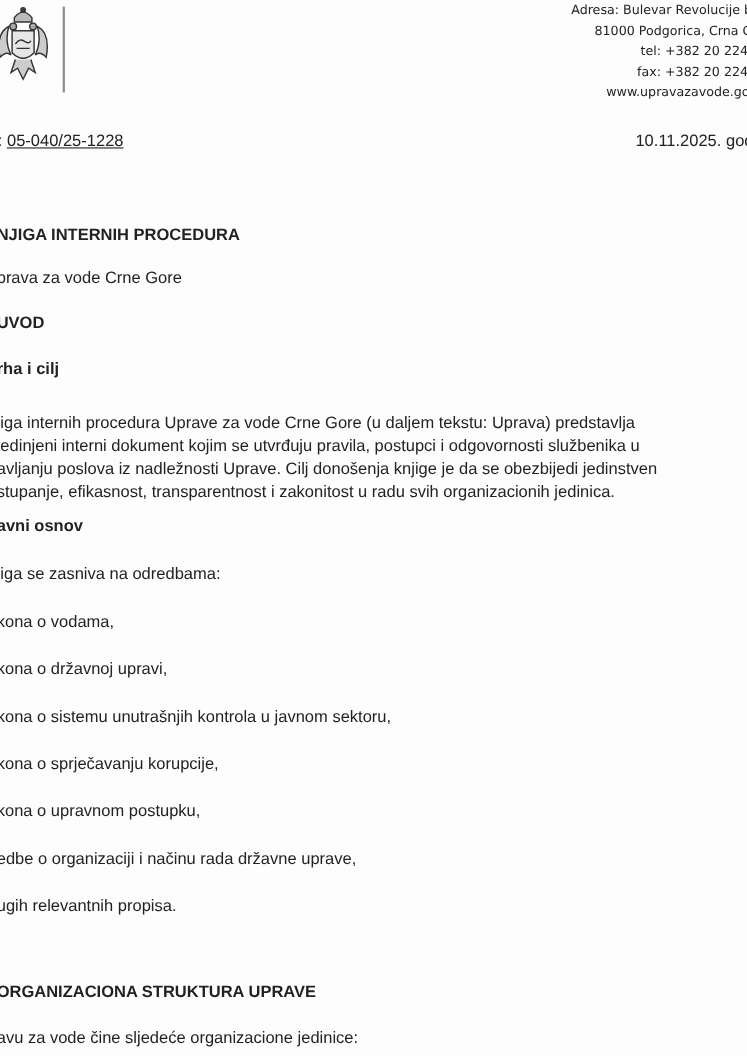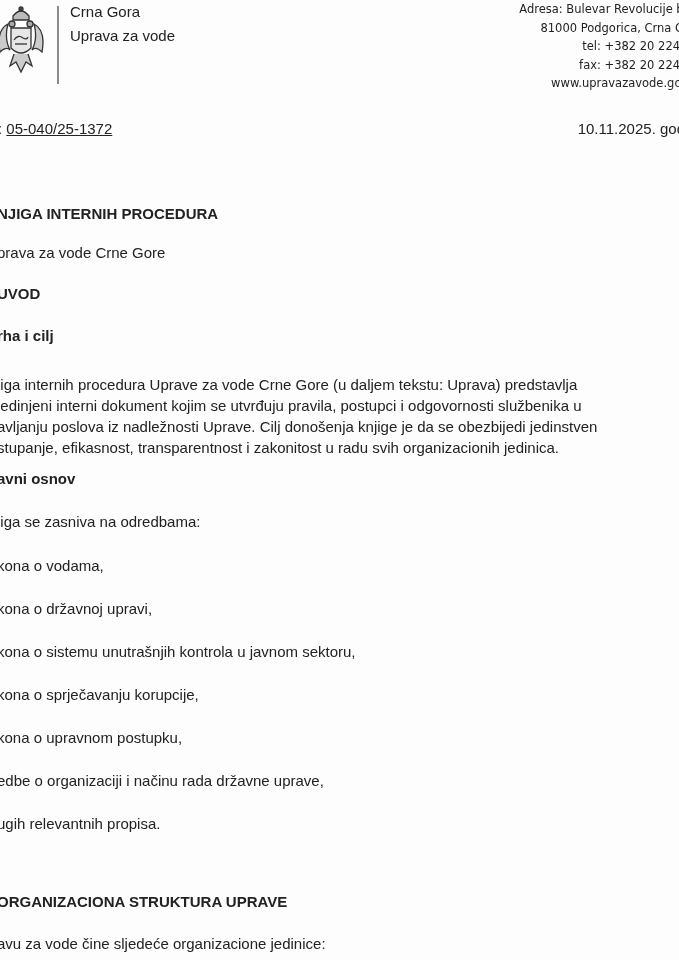--- a/index.html
+++ b/index.html
@@ -101,36 +101,32 @@
 
       <path d="M15 24 L35 24 L35 44 Q25 54 15 44 Z" fill="#e6e6e6"></path>
       <path d="M18 36 Q22 30 27 34 Q31 36 32 33"></path>
       <path d="M19 40 L31 40"></path>
 
       <path d="M18 50 L14 62 L20 58 L25 68 L30 58 L36 62 L32 50" fill="#ccc"></path>
     </g>
   </svg>
   <div class="vrule"></div>
 
-  <div class="org">
-    <div>Crna Gora</div>
-    <div>Uprava za vode</div>
-  </div>
 
   <div class="contact">
     <div>Adresa: Bulevar Revolucije br.</div>
     <div>81000 Podgorica, Crna Go</div>
     <div>tel: +382 20 224 5</div>
     <div>fax: +382 20 224 5</div>
     <div>www.upravazavode.gov.</div>
   </div>
 
   <div class="ref">
     <span>:</span>
-    <span class="num">05-040/25-1372</span>
+    <span class="num">05-040/25-1228</span>
   </div>
   <div class="date">10.11.2025. god</div>
 
   <div class="line bold" style="left:-3px; top:205px;">NJIGA INTERNIH PROCEDURA</div>
   <div class="line" style="left:-3px; top:244px;">prava za vode Crne Gore</div>
   <div class="line bold" style="left:-3px; top:285px;">UVOD</div>
   <div class="line bold" style="left:-3px; top:327px;">rha i cilj</div>
 
   <div class="para">
     <div>jiga internih procedura Uprave za vode Crne Gore (u daljem tekstu: Uprava) predstavlja</div>

